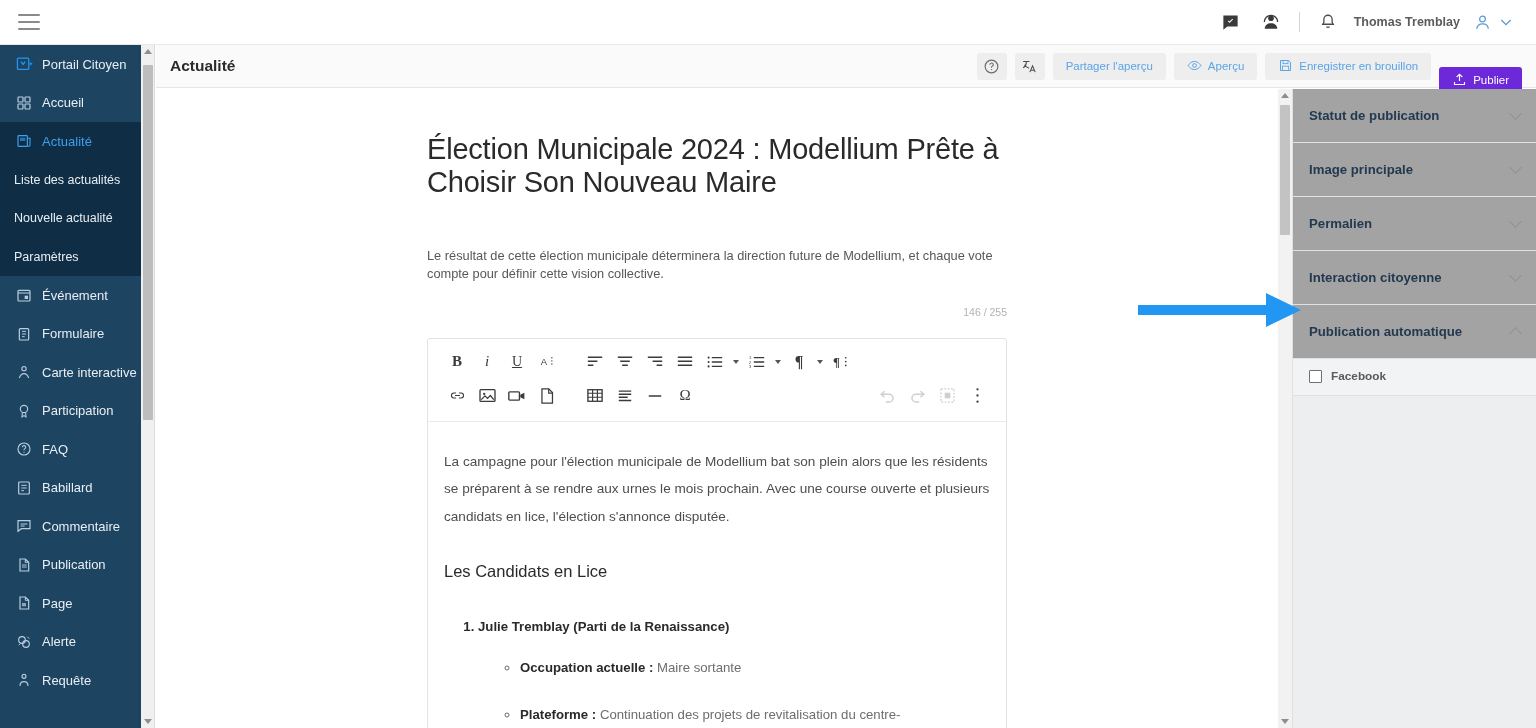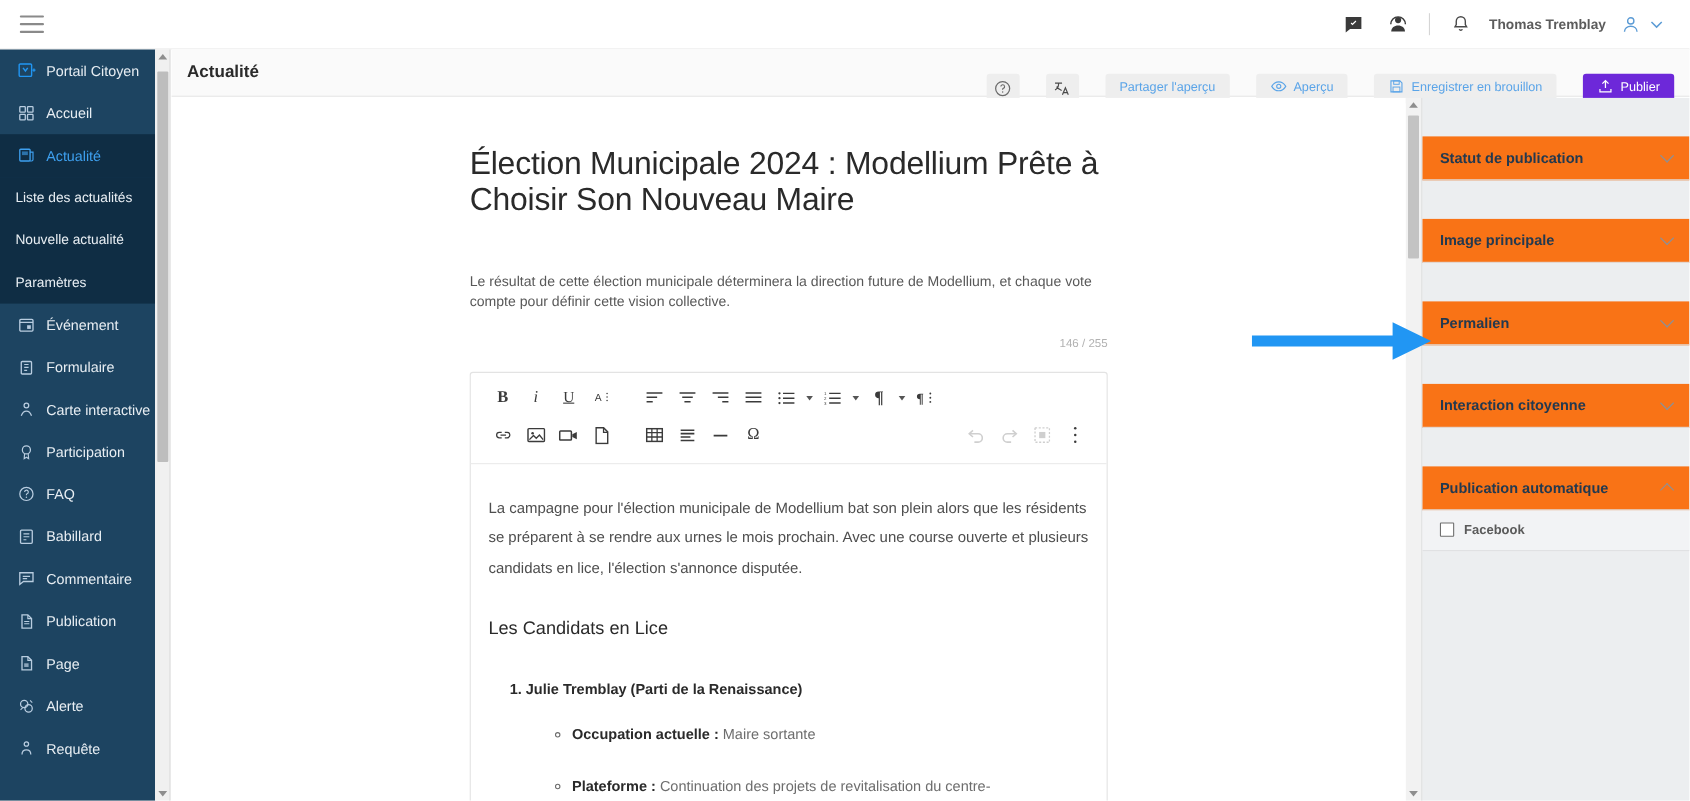--- a/index.html
+++ b/index.html
@@ -52,21 +52,21 @@
   
   .main {
     position: absolute; top: 45px; left: 156px; right: 0; height: 683px;
     background: #ffffff;
   }
   .page-header {
     height: 43px; background: #fafafa; border-bottom: 1px solid #e6e6e6;
     display: flex; align-items: center; padding: 0 14px;
   }
   .page-title { font-size: 15.5px; font-weight: bold; color: #2b2b2b; }
-  .header-actions { margin-left: auto; display: flex; align-items: flex-end; gap: 24px; }
+  .header-actions { margin-left: auto; display: flex; align-items: center; gap: 8px; }
   .hbtn {
     height: 27px; border-radius: 3px; background: #eeeeee;
     display: flex; align-items: center; justify-content: center;
     padding: 0 13px; font-size: 11.5px; color: #5aa4e8; cursor: pointer;
     border: none; white-space: nowrap; gap: 6px;
   }
   .hbtn.sq { width: 30px; padding: 0; color: #6b6b6b; }
   .hbtn.primary { background: #6d28d9; color: #ffffff; margin-top: 28px; }
 
   
@@ -112,22 +112,22 @@
     border-left:4px solid transparent;border-right:4px solid transparent;border-bottom:5px solid #8e8e8e;}
   .ed-arrow-dn { position:absolute; left:3px; bottom:4px; width:0;height:0;
     border-left:4px solid transparent;border-right:4px solid transparent;border-top:5px solid #8e8e8e;}
 
   
   .rightpanel {
     position: absolute; top: 44px; right: 0; width: 244px; bottom: 0;
     background: #eceef0; border-left: 1px solid #e0e0e0; overflow: hidden;
   }
   .acc-item {
-    height: 40px; background: #f97316; border-bottom: 1px solid #e0e1e3;
-    display: flex; align-items: center; padding: 0 16px; cursor: pointer; margin-top: 35px;
+    height: 54px; background: #a3a3a3; border-bottom: 1px solid #e0e1e3;
+    display: flex; align-items: center; padding: 0 16px; cursor: pointer;
   }
   .acc-label { font-size: 13.2px; color: #23394f; font-weight: bold; }
   .acc-chev { margin-left: auto; width: 9px; height: 9px;
     border-right: 1.6px solid #8d9096; border-bottom: 1.6px solid #8d9096;
     transform: rotate(45deg); margin-top: -4px; }
   .acc-chev.up { transform: rotate(-135deg); margin-top: 3px; }
   .acc-body { background: #f2f3f5; border-bottom: 1px solid #e0e1e3; padding: 10px 16px 12px 16px; font-weight: bold; }
   .cbrow { display: flex; align-items: center; gap: 9px; cursor: pointer; }
   .cbox { width: 13px; height: 13px; border: 1.6px solid #6f6f6f; background: #fff; border-radius: 1px; }
   .cblabel { font-size: 11.8px; color: #5a5a5a; }

